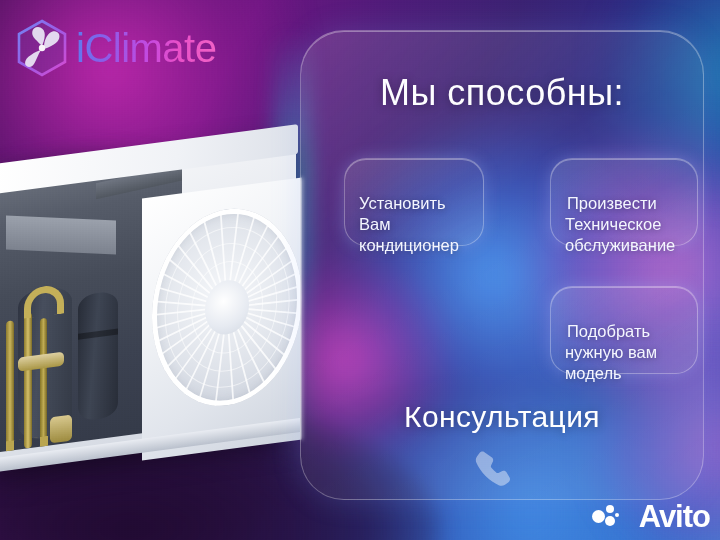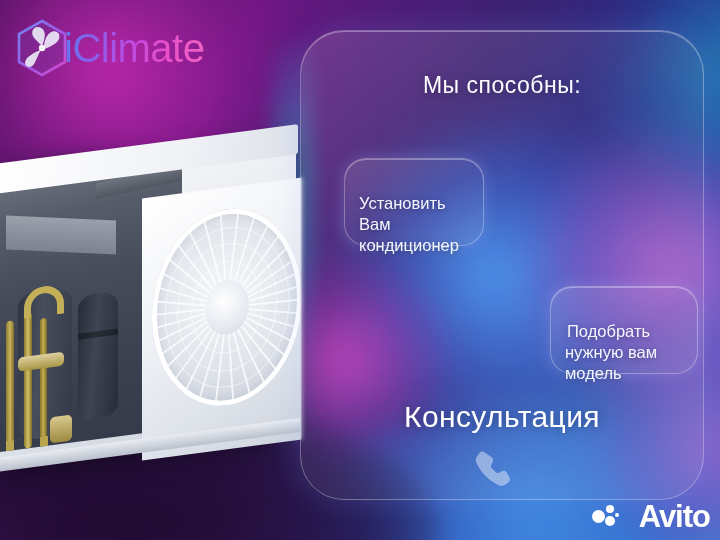--- a/index.html
+++ b/index.html
@@ -72,21 +72,21 @@
     filter:blur(9px); border-radius:20px;
   }
   .noise{
     position:absolute; inset:0; opacity:.10; mix-blend-mode:overlay;
     background-image:
       repeating-linear-gradient(0deg, rgba(255,255,255,.10) 0 1px, rgba(0,0,0,0) 1px 2px),
       repeating-linear-gradient(90deg, rgba(255,255,255,.07) 0 1px, rgba(0,0,0,0) 1px 3px);
   }
 
   
-  .logo{ position:absolute; left:14px; top:18px; display:flex; align-items:center; gap:0; }
+  .logo{ position:absolute; left:14px; top:18px; display:flex; align-items:center; gap:12px; }
   .logo-mark{ width:56px; height:60px; position:relative; }
   .logo-text{
     font-size:40px; font-weight:400; letter-spacing:-.5px;
     background:linear-gradient(95deg,#5b7bf0 0%, #8a5ce8 22%, #c449e0 52%, #e84fc8 72%, #f262c6 100%);
     -webkit-background-clip:text; background-clip:text; color:transparent;
     margin-left:-6px; line-height:1;
   }
 
   
   .ac{
@@ -199,21 +199,21 @@
   .panel{
     position:absolute; left:300px; top:30px; width:404px; height:470px;
     border-radius:44px;
     background:linear-gradient(150deg, rgba(255,255,255,.14) 0%, rgba(255,255,255,.05) 40%, rgba(255,255,255,.09) 100%);
     border:1px solid rgba(255,255,255,.28);
     box-shadow:0 0 30px rgba(140,170,255,.18), inset 0 1px 0 rgba(255,255,255,.35);
     backdrop-filter:blur(2px);
   }
   .panel-title{
     position:absolute; left:300px; top:72px; width:404px;
-    text-align:center; color:#fdfdff; font-size:23px; font-weight:300;
+    text-align:center; color:#fdfdff; font-size:36px; font-weight:300;
     letter-spacing:.5px; text-shadow:0 1px 10px rgba(0,0,0,.35);
   }
 
   
   .card{
     position:absolute;
     border-radius:22px;
     background:linear-gradient(150deg, rgba(255,255,255,.13) 0%, rgba(255,255,255,.04) 55%, rgba(255,255,255,.10) 100%);
     border:1px solid rgba(255,255,255,.30);
     box-shadow:0 0 16px rgba(170,190,255,.28), inset 0 1px 0 rgba(255,255,255,.32);
@@ -359,20 +359,25 @@
   </div>
 
   <div class="panel"></div>
   <div class="panel-title">Мы способны:</div>
 
   <div class="card card-1">
     <span class="card-text">Установить
 Вам
 кондиционер</span>
   </div>
+  <div class="card card-2">
+    <span class="card-text">Произвести
+Техническое
+обслуживание</span>
+  </div>
   <div class="card card-4">
     <span class="card-text">Подобрать
 нужную вам
 модель</span>
   </div>
 
   <div class="consult">Консультация</div>
   <div class="phone-icon">
     <svg width="44" height="44" viewBox="0 0 24 24" fill="#ffffff">
       <path d="M6.6 2.2c-.9-.5-2 -.2-2.6.6L2.7 4.7c-.7 1-.8 2.3-.3 3.4 1 2.2 2.7 4.9 5 7.2 2.3 2.3 5 4 7.2 5 1.1.5 2.4.4 3.4-.3l1.9-1.3c.8-.6 1.1-1.7.6-2.6l-1.6-2.8c-.5-.8-1.5-1.1-2.3-.7l-2.2 1c-.4.2-.9.1-1.2-.2-.9-.8-1.8-1.7-2.6-2.6-.3-.3-.4-.8-.2-1.2l1-2.2c.4-.8.1-1.8-.7-2.3L6.6 2.2z"></path>

